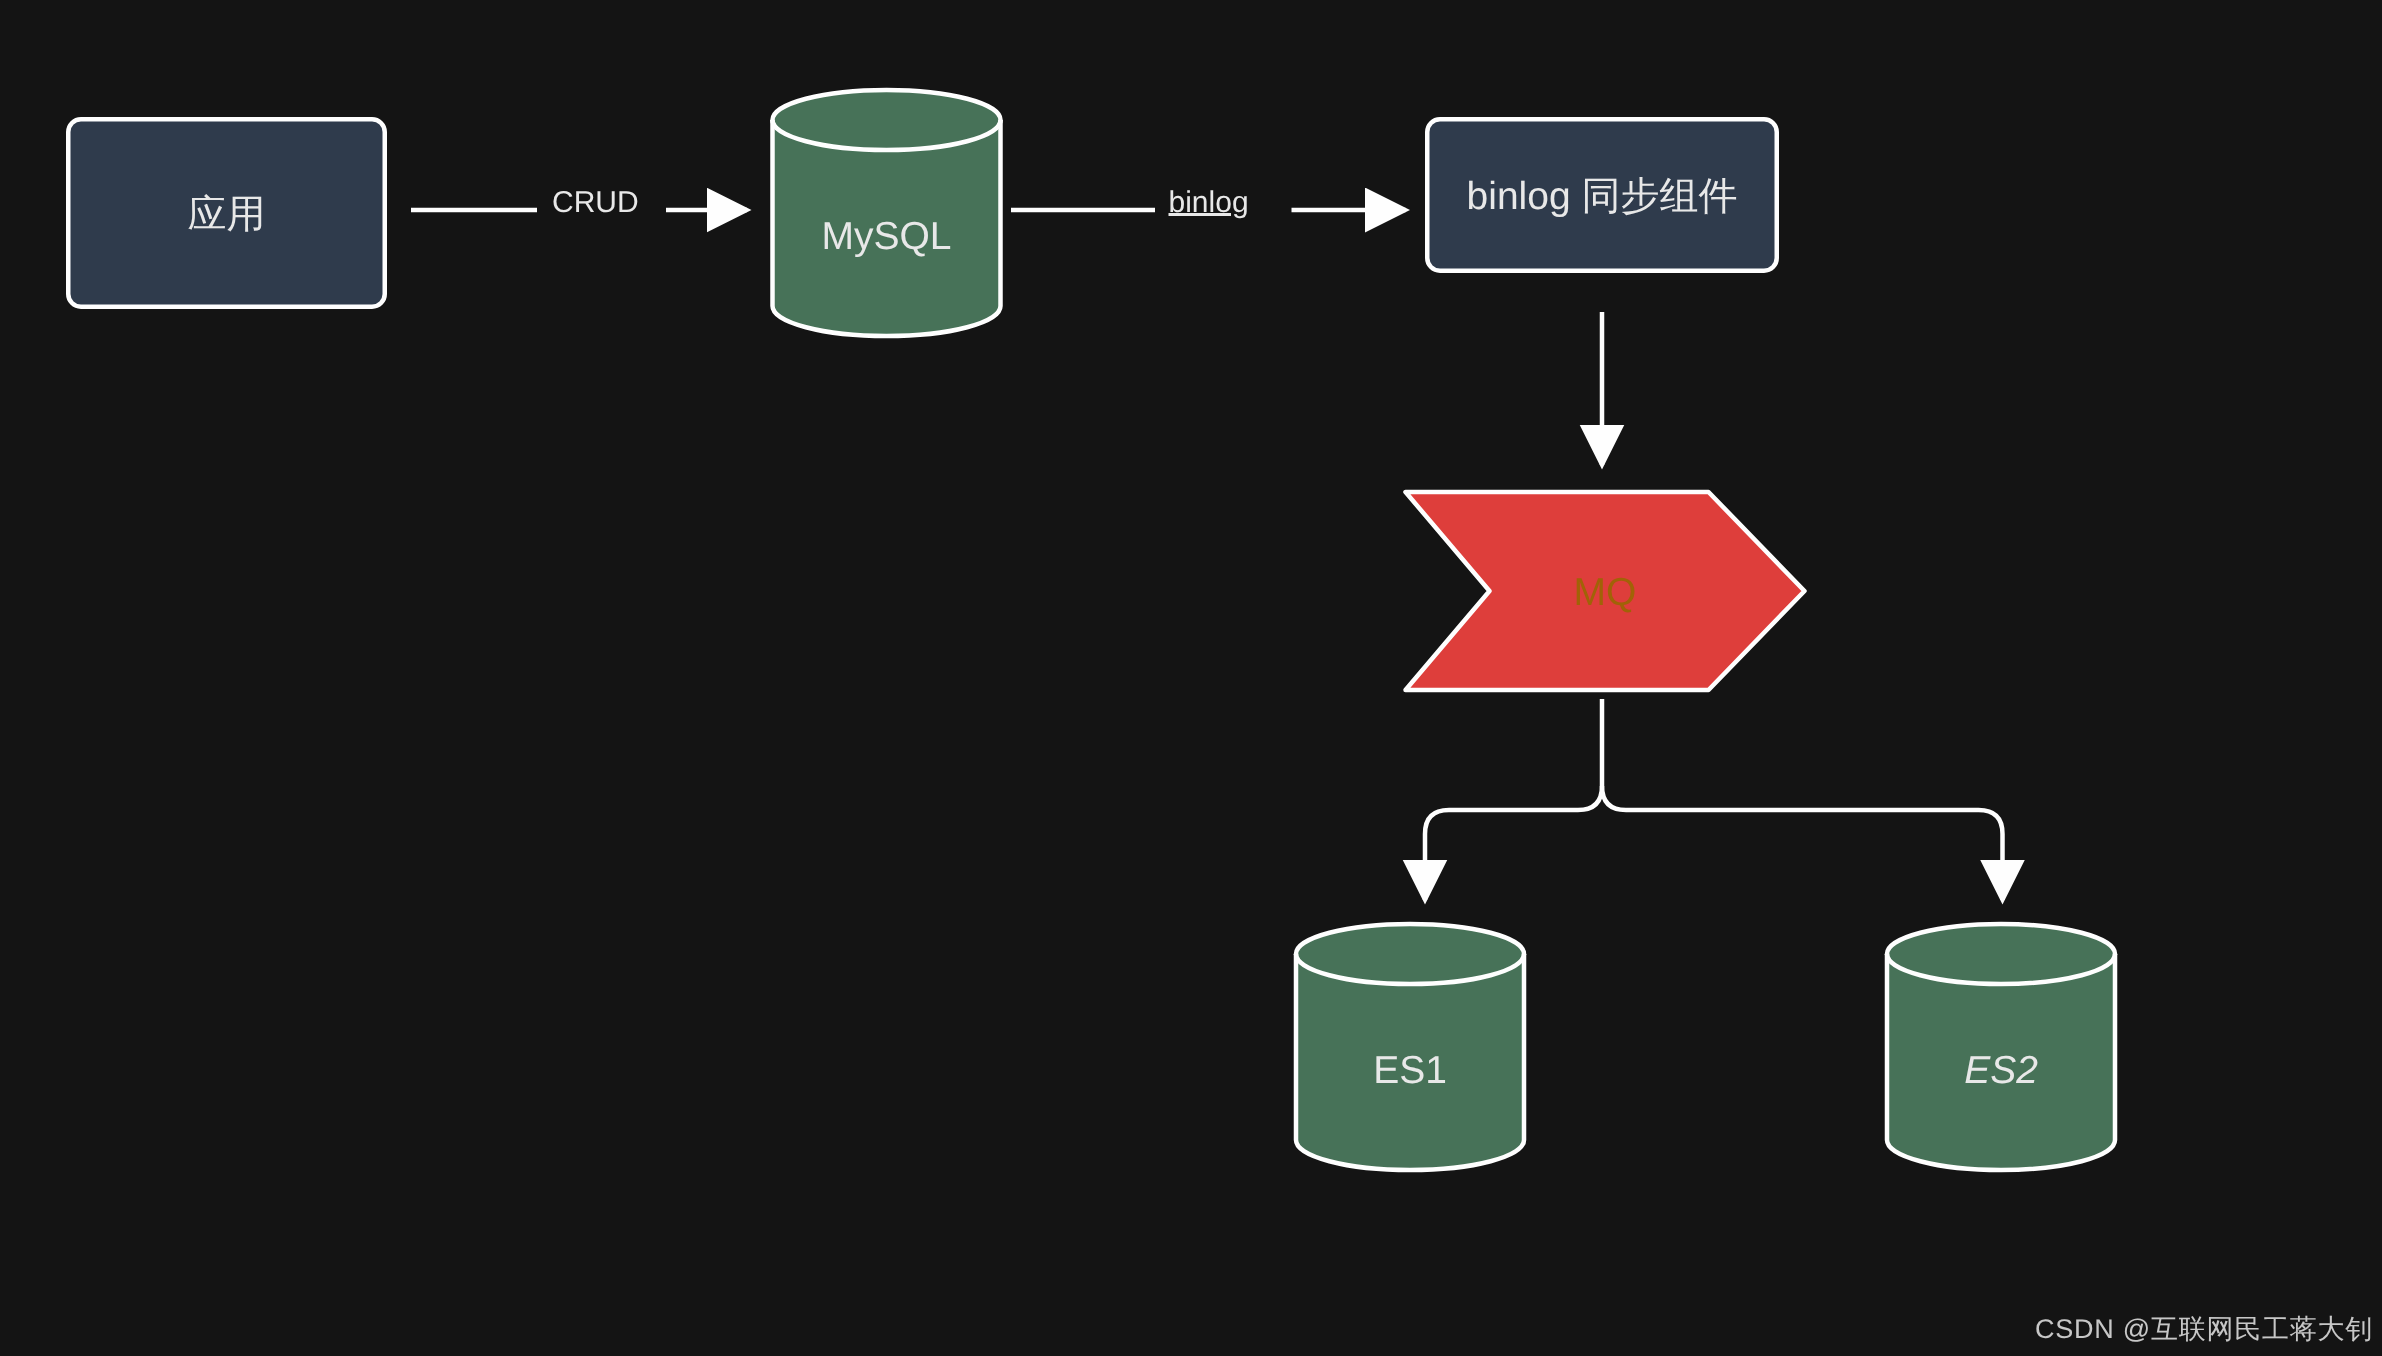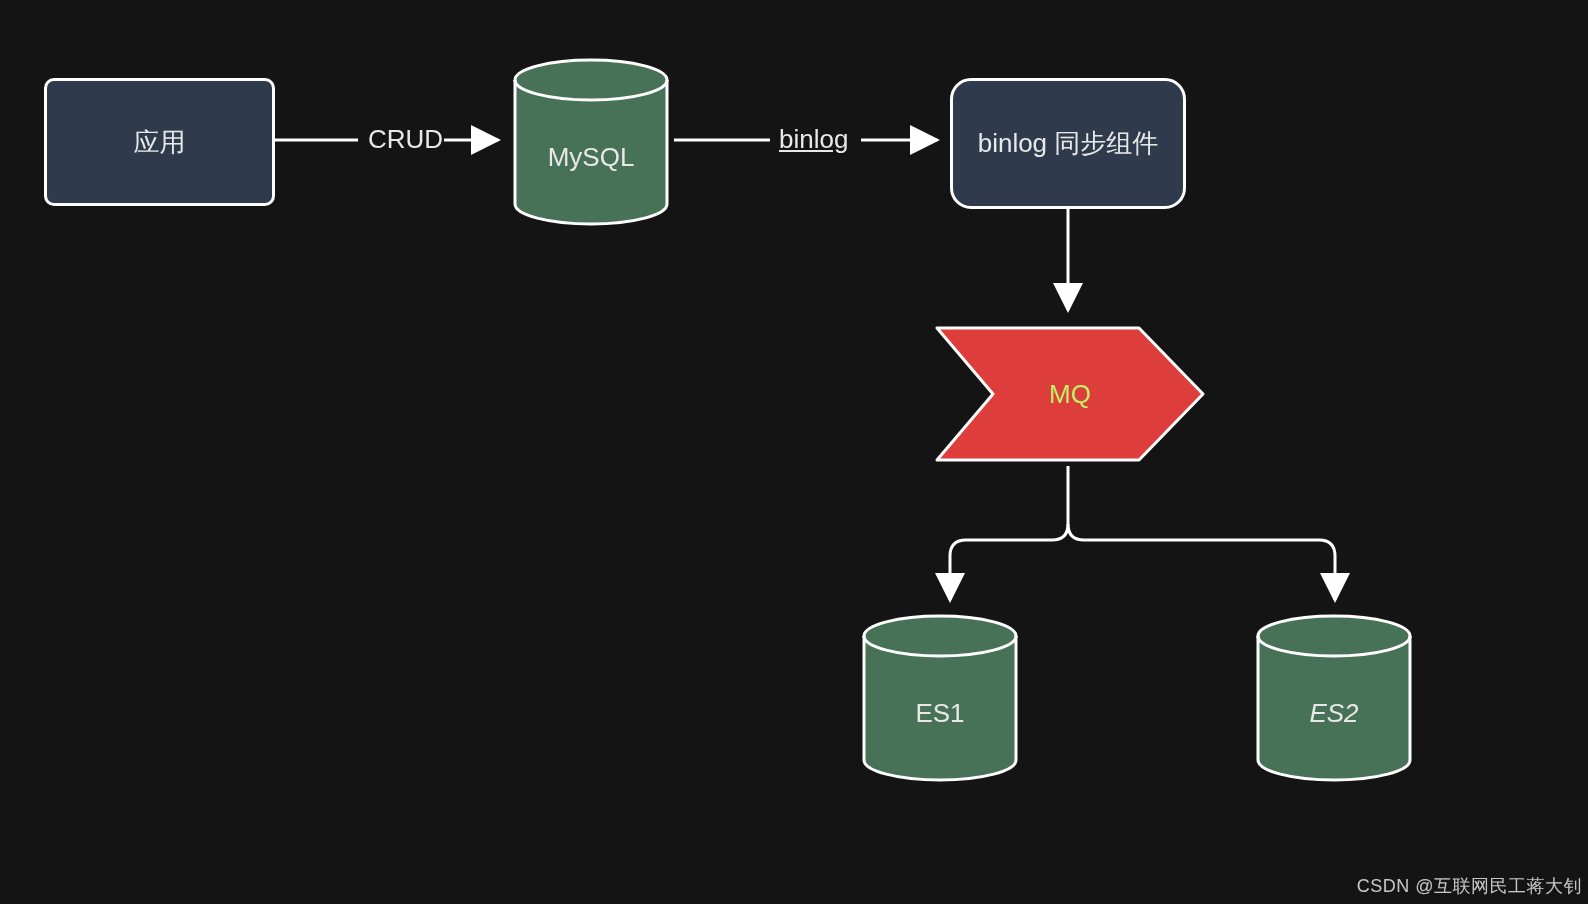--- a/index.html
+++ b/index.html
@@ -36,48 +36,48 @@
       top: 0; left: 0;
       width: 100%; height: 100%;
     }
     .cylinder span { position: relative; z-index: 2; margin-top: 30px; }
     .mq-shape {
       position: absolute;
       display: flex;
       align-items: center;
       justify-content: center;
       font-size: 26px;
-      color: #bef264;
+      color: #a16207;
     }
     .mq-shape svg {
       position: absolute;
       top: 0; left: 0;
       width: 100%; height: 100%;
     }
     .mq-shape span { position: relative; z-index: 2; }
     .edge-label {
       position: absolute;
-      font-size: 26px;
+      font-size: 20px;
       color: #e8e8e8;
       text-align: right;
     }
     .arrow-svg { position: absolute; overflow: visible; }
     .watermark {
       position: absolute;
       right: 6px;
       bottom: 6px;
       font-size: 18px;
       color: rgba(230,230,230,0.85);
       letter-spacing: 0.5px;
     }
   </style>
 </head>
 <body>
 
-<div class="node-box" style="left:44px; top:78px; width:231px; height:128px;">
+<div class="node-box" style="left:44px; top:78px; width:214px; height:128px;">
   <span>应用</span>
 </div>
 
 <svg class="arrow-svg" style="left:270px; top:120px; width:92px; height:40px;" viewBox="0 0 92 40">
   <line x1="4" y1="20" x2="88" y2="20" stroke="#fefefe" stroke-width="3"></line>
 </svg>
 
 <div class="edge-label" style="left:368px; top:124px;">CRUD</div>
 
 <svg class="arrow-svg" style="left:442px; top:120px; width:68px; height:40px;" viewBox="0 0 68 40">
@@ -106,21 +106,21 @@
 
 <svg class="arrow-svg" style="left:859px; top:120px; width:90px; height:40px;" viewBox="0 0 90 40">
   <defs>
     <marker id="ah2" markerWidth="12" markerHeight="12" refX="9" refY="5" orient="auto">
       <path d="M0,0 L10,5 L0,10 z" fill="#fefefe"></path>
     </marker>
   </defs>
   <line x1="2" y1="20" x2="78" y2="20" stroke="#fefefe" stroke-width="3" marker-end="url(#ah2)"></line>
 </svg>
 
-<div class="node-box" style="left:950px; top:78px; width:236px; height:131px;border-radius:21px;">
+<div class="node-box" style="left:950px; top:78px; width:236px; height:104px;">
   <span>binlog 同步组件</span>
 </div>
 
 <svg class="arrow-svg" style="left:1048px; top:206px; width:40px; height:116px;" viewBox="0 0 40 116">
   <defs>
     <marker id="ah3" markerWidth="12" markerHeight="12" refX="9" refY="5" orient="auto">
       <path d="M0,0 L10,5 L0,10 z" fill="#fefefe"></path>
     </marker>
   </defs>
   <line x1="20" y1="2" x2="20" y2="104" stroke="#fefefe" stroke-width="3" marker-end="url(#ah3)"></line>

